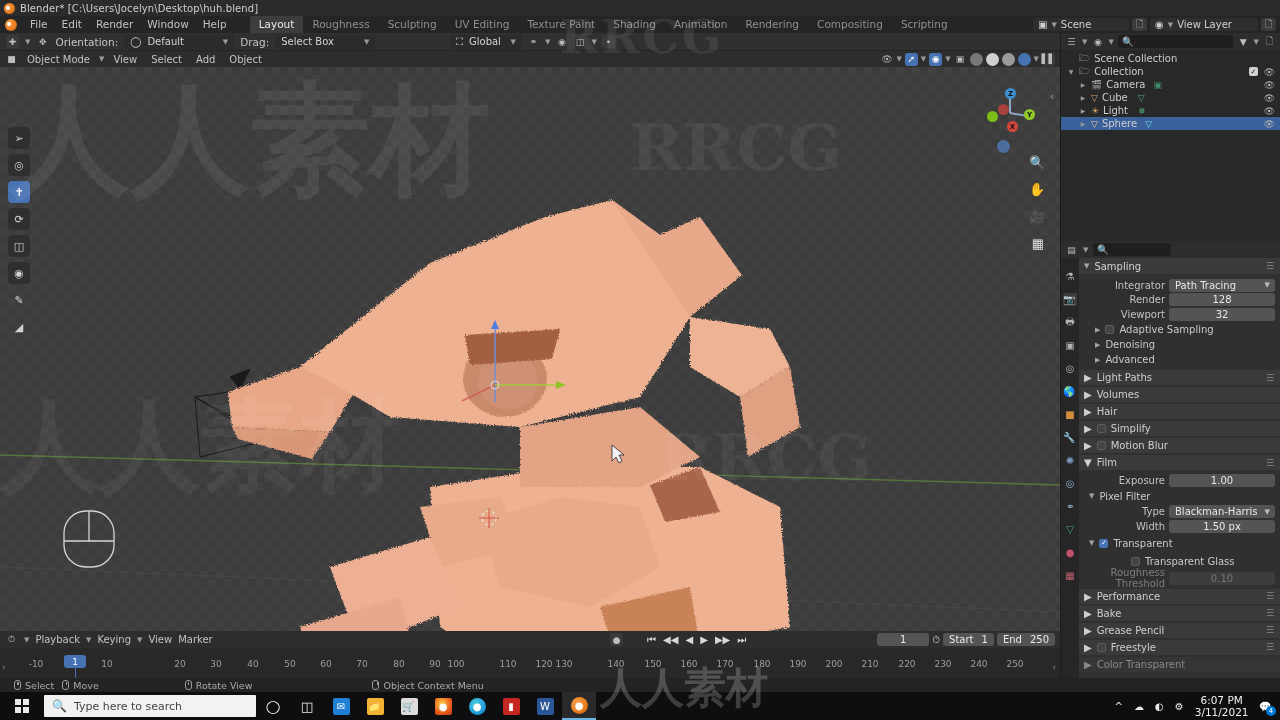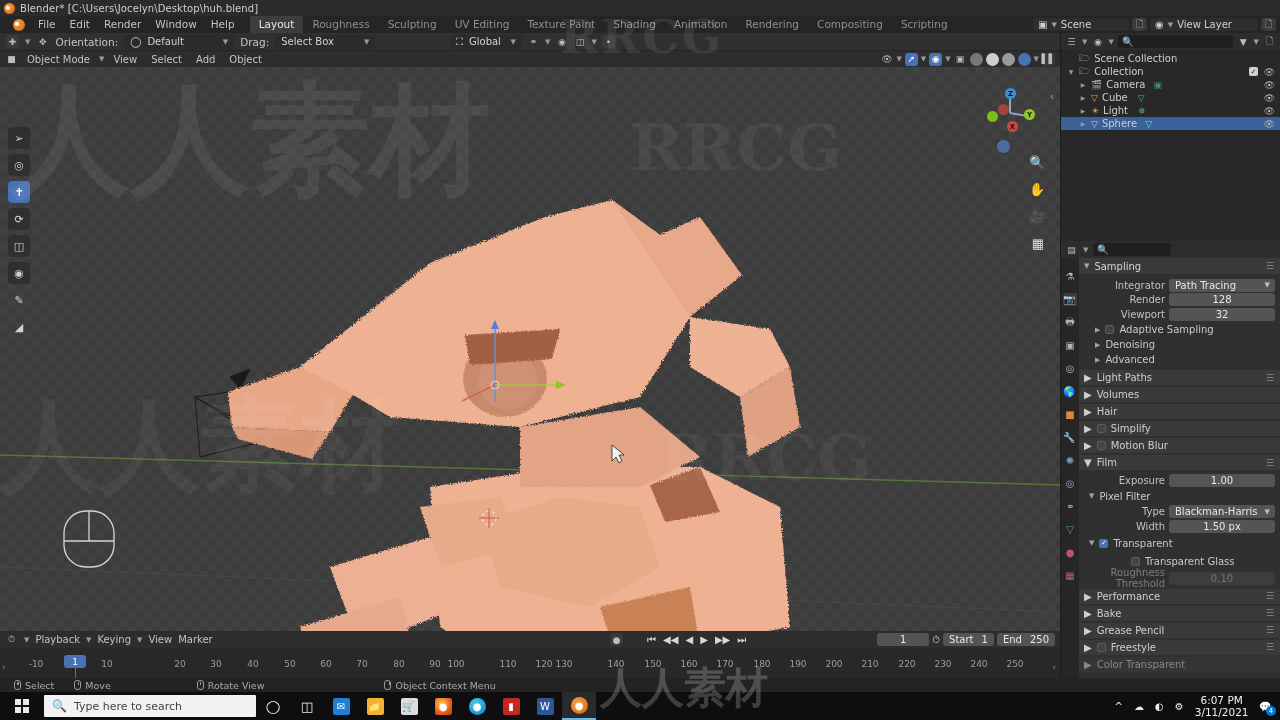--- a/index.html
+++ b/index.html
@@ -12,24 +12,24 @@
     background:#2b2b2b; display:flex; align-items:center; padding-left:4px; gap:5px; }
   #titlebar .ttl{ font-size:10px; color:#cfcfcf; letter-spacing:.1px; }
   .blender-logo{ width:11px; height:11px; border-radius:50%;
     background:radial-gradient(circle at 35% 35%, #f5a04b 0%, #e87d1e 60%, #9c4c07 100%);
     position:relative; flex:none; }
   .blender-logo:after{ content:""; position:absolute; left:2px; top:3.5px; width:4px; height:4px;
     border-radius:50%; background:#fff; }
 
   
   #topbar{ position:absolute; left:0; top:16px; width:1280px; height:17px;
-    background:#252525; display:flex; align-items:center;padding-left:8px; }
+    background:#252525; display:flex; align-items:center; }
   #topbar .blender-logo{ margin:0 6px 0 5px; width:12px; height:12px;}
   .menu{ padding:0 7px; font-size:10.5px; color:#c2c2c2; line-height:17px; height:17px;}
-  .wstabs{ display:flex; align-items:center; margin-left:8px; height:17px; }
+  .wstabs{ display:flex; align-items:center; margin-left:16px; height:17px; }
   .wstab{ padding:0 9px; height:17px; line-height:17px; font-size:10.5px; color:#8f8f8f; }
   .wstab.active{ background:#3d3d3d; color:#e8e8e8; border-radius:2px 2px 0 0; }
   #topbar-right{ margin-left:auto; display:flex; align-items:center; gap:3px; padding-right:4px; }
   .fieldbox{ background:#2e2e2e; border-radius:3px; height:13px; display:flex; align-items:center;
     padding:0 5px; font-size:10px; color:#d0d0d0; gap:4px; }
   .iconbtn{ width:15px; height:13px; background:#3a3a3a; border-radius:3px;
     display:flex; align-items:center; justify-content:center; font-size:9px; color:#c9c9c9; flex:none;}
   .caret{ font-size:7px; color:#9a9a9a; }
 
   
@@ -697,21 +697,21 @@
     <div style="position:absolute;left:2px;top:14px;color:#8c8c8c;font-size:9px">›</div>
     <div style="position:absolute;right:4px;top:14px;color:#8c8c8c;font-size:9px">‹</div>
   </div>
 </div>
 
 <div id="statusbar">
   <div class="sbitem" style="margin-left:14px">
     <span class="mouseicon"></span>
     <span>Select</span>
   </div>
-  <div class="sbitem" style="margin-left:20px">
+  <div class="sbitem" style="margin-left:8px">
     <span class="mouseicon"></span>
     <span>Move</span>
   </div>
   <div class="sbitem" style="margin-left:86px">
     <span class="mouseicon"></span>
     <span>Rotate View</span>
   </div>
   <div class="sbitem" style="margin-left:120px">
     <span class="mouseicon r"></span>
     <span>Object Context Menu</span>

